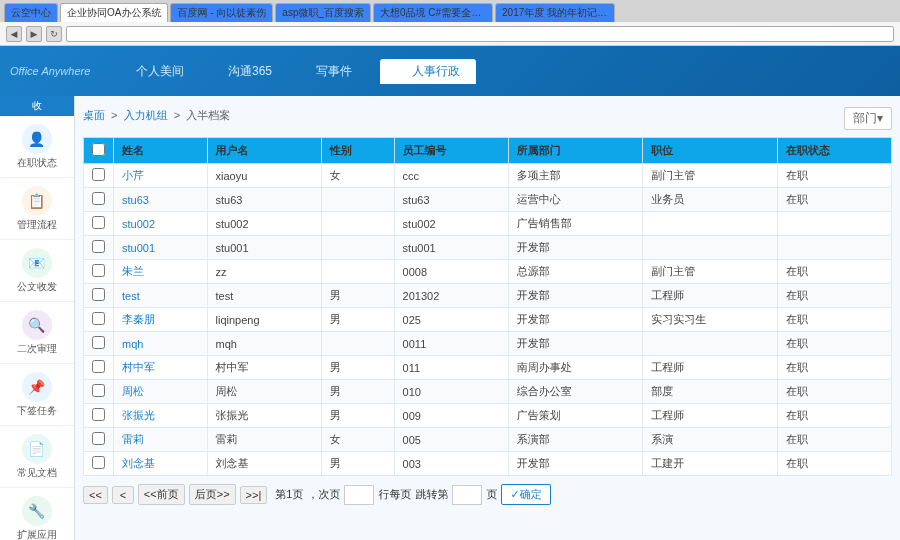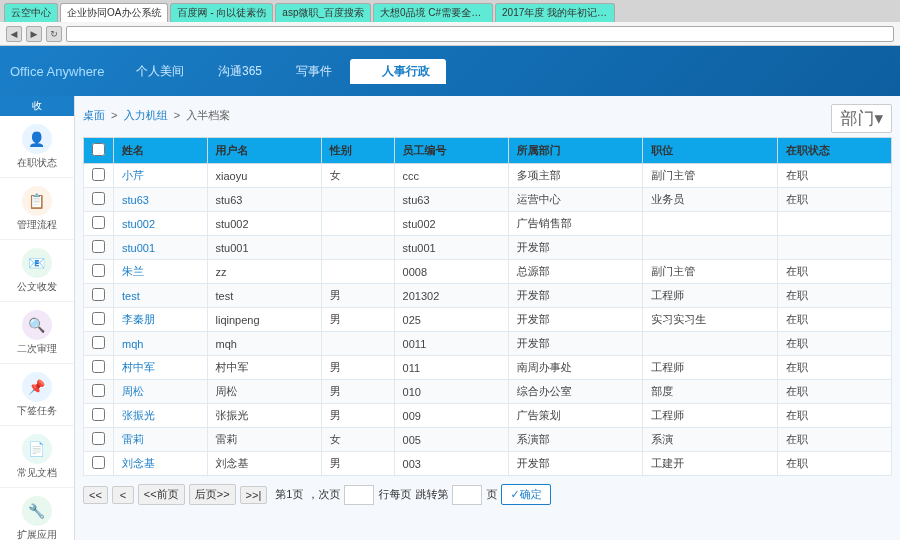--- a/index.html
+++ b/index.html
@@ -1,35 +1,35 @@
 <!DOCTYPE html>
 <html><head>
   <meta charset="utf-8">
   <style>
     * { margin: 0; padding: 0; box-sizing: border-box; }
     body { font-family: "Microsoft YaHei", Arial, sans-serif; font-size: 12px; background: #f0f0f0; width: 900px; height: 540px; overflow: hidden; }
 
     
     .browser-tabs { background: #d4d4d4; height: 22px; display: flex; align-items: flex-end; padding-left: 4px; font-size: 10px; }
-    .browser-tab { background: #5eead4; border: 1px solid #aaa; border-bottom: none; padding: 2px 6px; margin-right: 2px; max-width: 120px; overflow: hidden; white-space: nowrap; text-overflow: ellipsis; cursor: pointer; border-radius: 3px 3px 0 0; font-size: 10px; color: #333; }
+    .browser-tab { background: #3b82f6; border: 1px solid #aaa; border-bottom: none; padding: 2px 6px; margin-right: 2px; max-width: 120px; overflow: hidden; white-space: nowrap; text-overflow: ellipsis; cursor: pointer; border-radius: 3px 3px 0 0; font-size: 10px; color: #333; }
     .browser-tab.active { background: #fff; color: #333; }
 
     
     .browser-toolbar { background: #f5f5f5; border-bottom: 1px solid #ccc; height: 24px; display: flex; align-items: center; padding: 0 6px; gap: 4px; }
     .browser-nav-btn { width: 16px; height: 16px; background: #ddd; border: 1px solid #aaa; border-radius: 2px; cursor: pointer; font-size: 9px; display: flex; align-items: center; justify-content: center; color: #555; }
     .browser-url { flex: 1; height: 16px; border: 1px solid #aaa; padding: 0 4px; font-size: 10px; background: white; border-radius: 2px; }
 
     
     .app-header { background: linear-gradient(135deg, #1a7ec8, #0d5fa0); height: 50px; display: flex; align-items: center; padding: 0 10px; position: relative; }
     .app-logo { color: white; font-size: 15px; font-weight: bold; width: 110px; }
-    .app-logo span { color: #aaddff; font-size: 13px; display: block; font-weight: normal; }
-
-    .app-nav-tabs { display: flex; gap: 2px; justify-content: space-between; }
+    .app-logo span { color: #aaddff; font-size: 11px; display: block; font-weight: normal; font-style: italic; }
+
+    .app-nav-tabs { display: flex; gap: 12px; justify-content: space-between; }
     .app-nav-tab { padding: 4px 16px; color: #cce8ff; cursor: pointer; font-size: 12px; border-radius: 3px 3px 0 0; }
-    .app-nav-tab.active { background: white; color: #1a7ec8; font-weight: bold; padding-left: 32px; }
+    .app-nav-tab.active { background: white; color: #1a7ec8; font-weight: normal; padding-left: 32px; }
 
     
     .layout { display: flex; height: calc(540px - 50px - 22px - 24px); }
     .sidebar { width: 75px; background: white; border-right: 1px solid #ddd; overflow-y: auto; overflow-x: hidden; }
     .sidebar-collapse-btn { background: #1a7ec8; color: white; text-align: center; padding: 3px; font-size: 10px; cursor: pointer; }
     .sidebar-item { display: flex; flex-direction: column; align-items: center; padding: 8px 4px; cursor: pointer; border-bottom: 1px solid #f0f0f0; }
     .sidebar-item .icon-circle { width: 30px; height: 30px; border-radius: 50%; display: flex; align-items: center; justify-content: center; margin-bottom: 3px; font-size: 14px; }
     .sidebar-item .item-label { font-size: 10px; color: #555; text-align: center; line-height: 1.2; }
 
     
@@ -122,21 +122,21 @@
 
   <div class="main-content">
     <div style="display:flex; align-items:center; justify-content:space-between; margin-bottom:4px;">
       <div class="breadcrumb">
         <a>桌面</a>
         &nbsp;&gt;&nbsp;
         <a>入力机组</a>
         &nbsp;&gt;&nbsp;
         <span>入半档案</span>
       </div>
-      <div style="font-size:17px; color:#666; cursor:pointer; border:1px solid #ccc; padding:2px 8px; background:white; border-radius:2px;">部门▾</div>
+      <div style="font-size:12px; color:#666; cursor:pointer; border:1px solid #ccc; padding:2px 8px; background:white; border-radius:2px;">部门▾</div>
     </div>
 
     <table class="data-table">
       <thead>
         <tr>
           <th style="width:28px;"><input type="checkbox" style=""></th>
           <th>姓名</th>
           <th>用户名</th>
           <th>性别</th>
           <th>员工编号</th>

